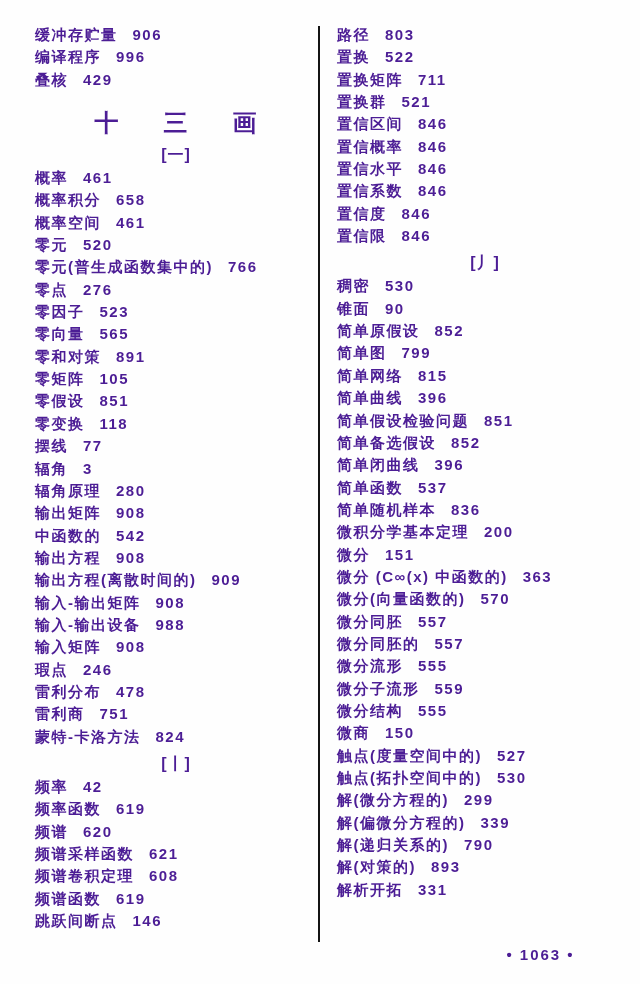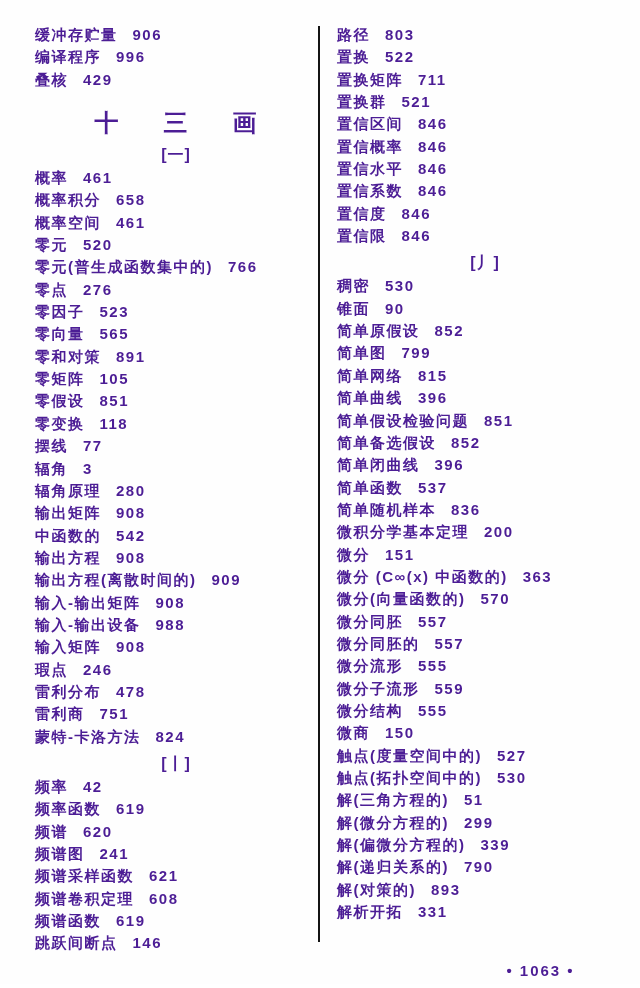--- a/index.html
+++ b/index.html
@@ -63,21 +63,20 @@
     letter-spacing: 1px;
   }
   .footer {
     position: absolute;
     left: 468px;
     top: 946px;
     width: 145px;
     text-align: center;
     font-size: 15px;
     letter-spacing: 2px;
-    margin-top: 16px;
   }
 </style>
 </head>
 <body>
 
 <div class="page">
   <div class="col col-left" id="col-left">
   <div class="entry">
     <span class="term">缓冲存贮量</span><span class="pagenum">906</span>
   </div>
@@ -209,23 +208,20 @@
   </div>
 
   <div class="entry">
     <span class="term">频率函数</span><span class="pagenum">619</span>
   </div>
 
   <div class="entry">
     <span class="term">频谱</span><span class="pagenum">620</span>
   </div>
 
-  <div class="entry">
-    <span class="term">频谱图</span><span class="pagenum">241</span>
-  </div>
 
   <div class="entry">
     <span class="term">频谱采样函数</span><span class="pagenum">621</span>
   </div>
 
   <div class="entry">
     <span class="term">频谱卷积定理</span><span class="pagenum">608</span>
   </div>
 
   <div class="entry">
@@ -366,23 +362,20 @@
   </div>
 
   <div class="entry">
     <span class="term">触点(度量空间中的)</span><span class="pagenum">527</span>
   </div>
 
   <div class="entry">
     <span class="term">触点(拓扑空间中的)</span><span class="pagenum">530</span>
   </div>
 
-  <div class="entry">
-    <span class="term">解(三角方程的)</span><span class="pagenum">51</span>
-  </div>
 
   <div class="entry">
     <span class="term">解(微分方程的)</span><span class="pagenum">299</span>
   </div>
 
   <div class="entry">
     <span class="term">解(偏微分方程的)</span><span class="pagenum">339</span>
   </div>
 
   <div class="entry">

